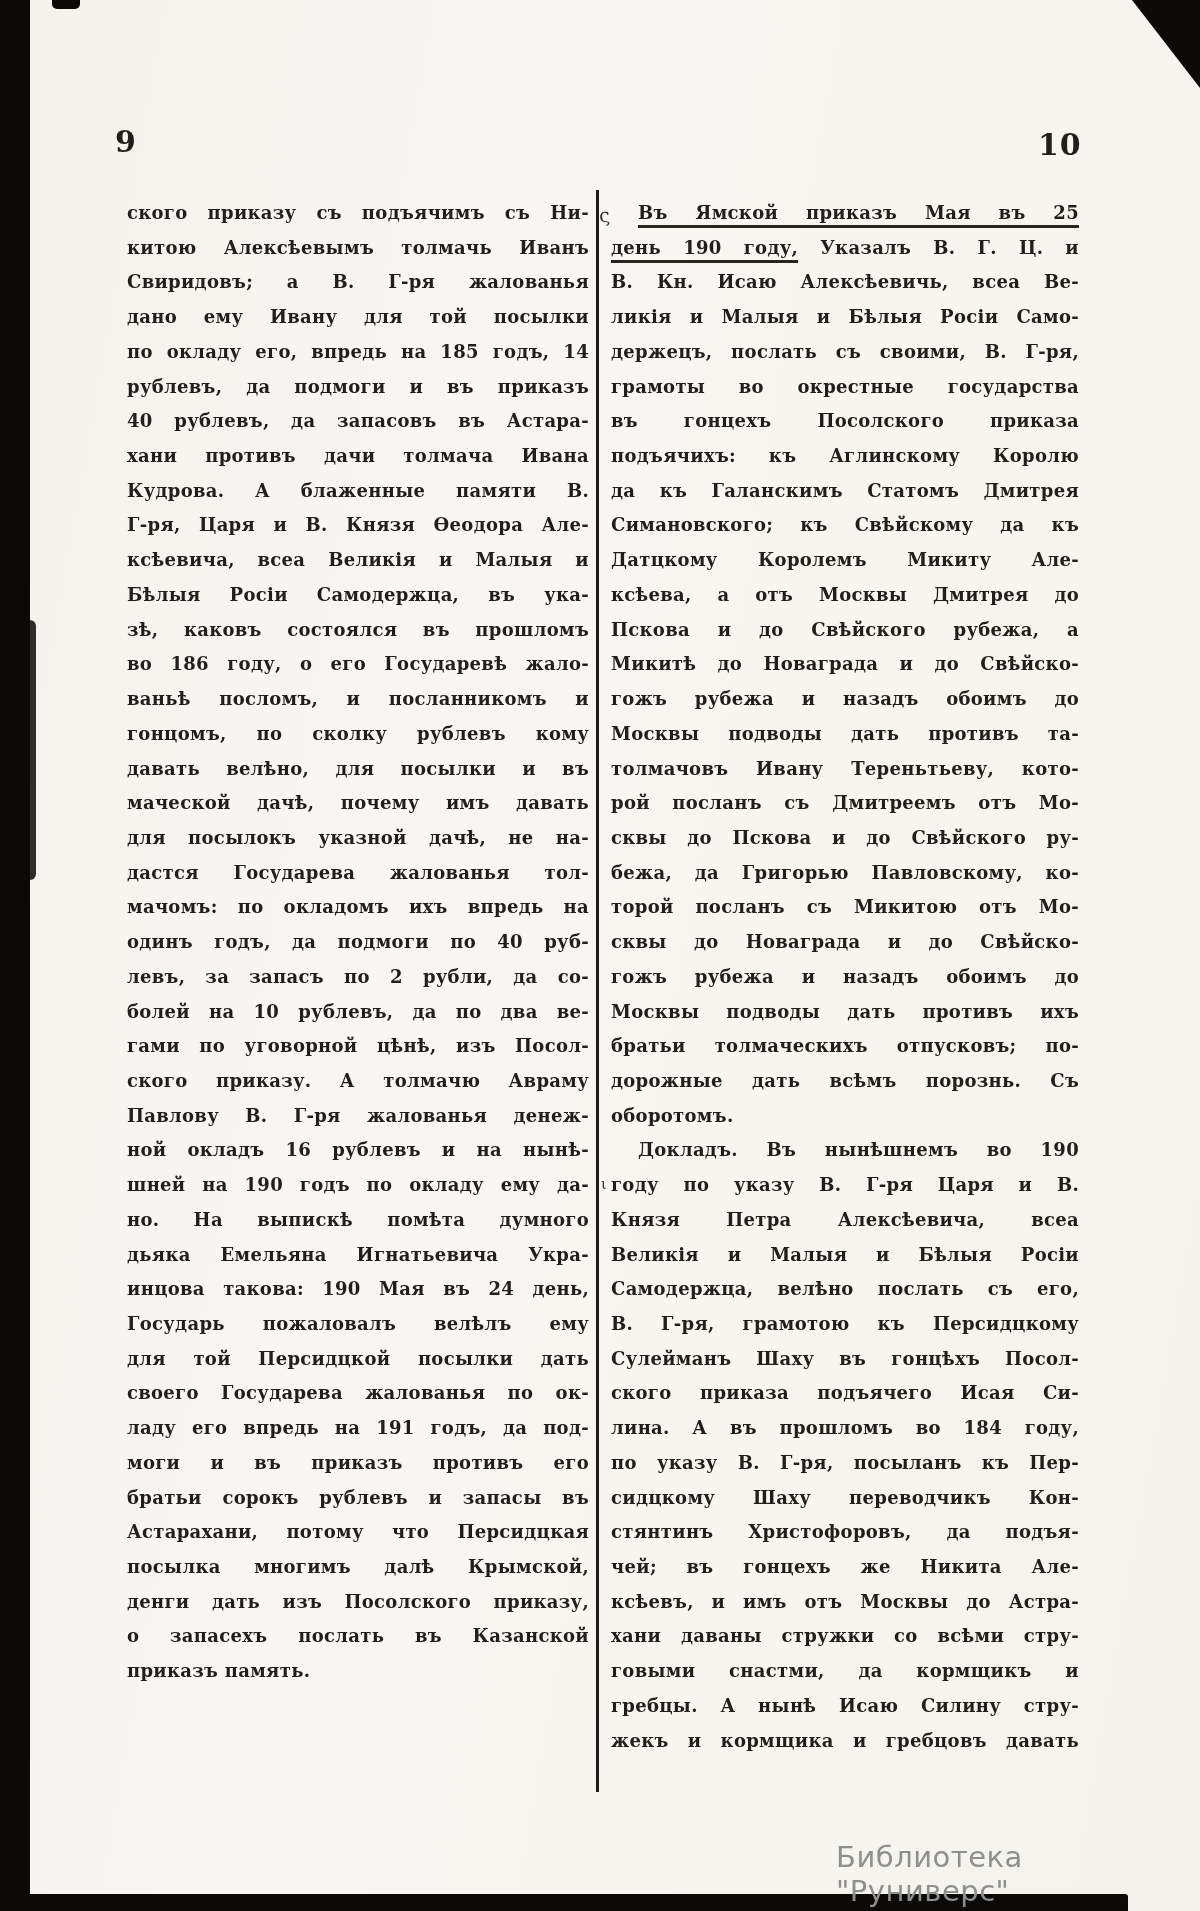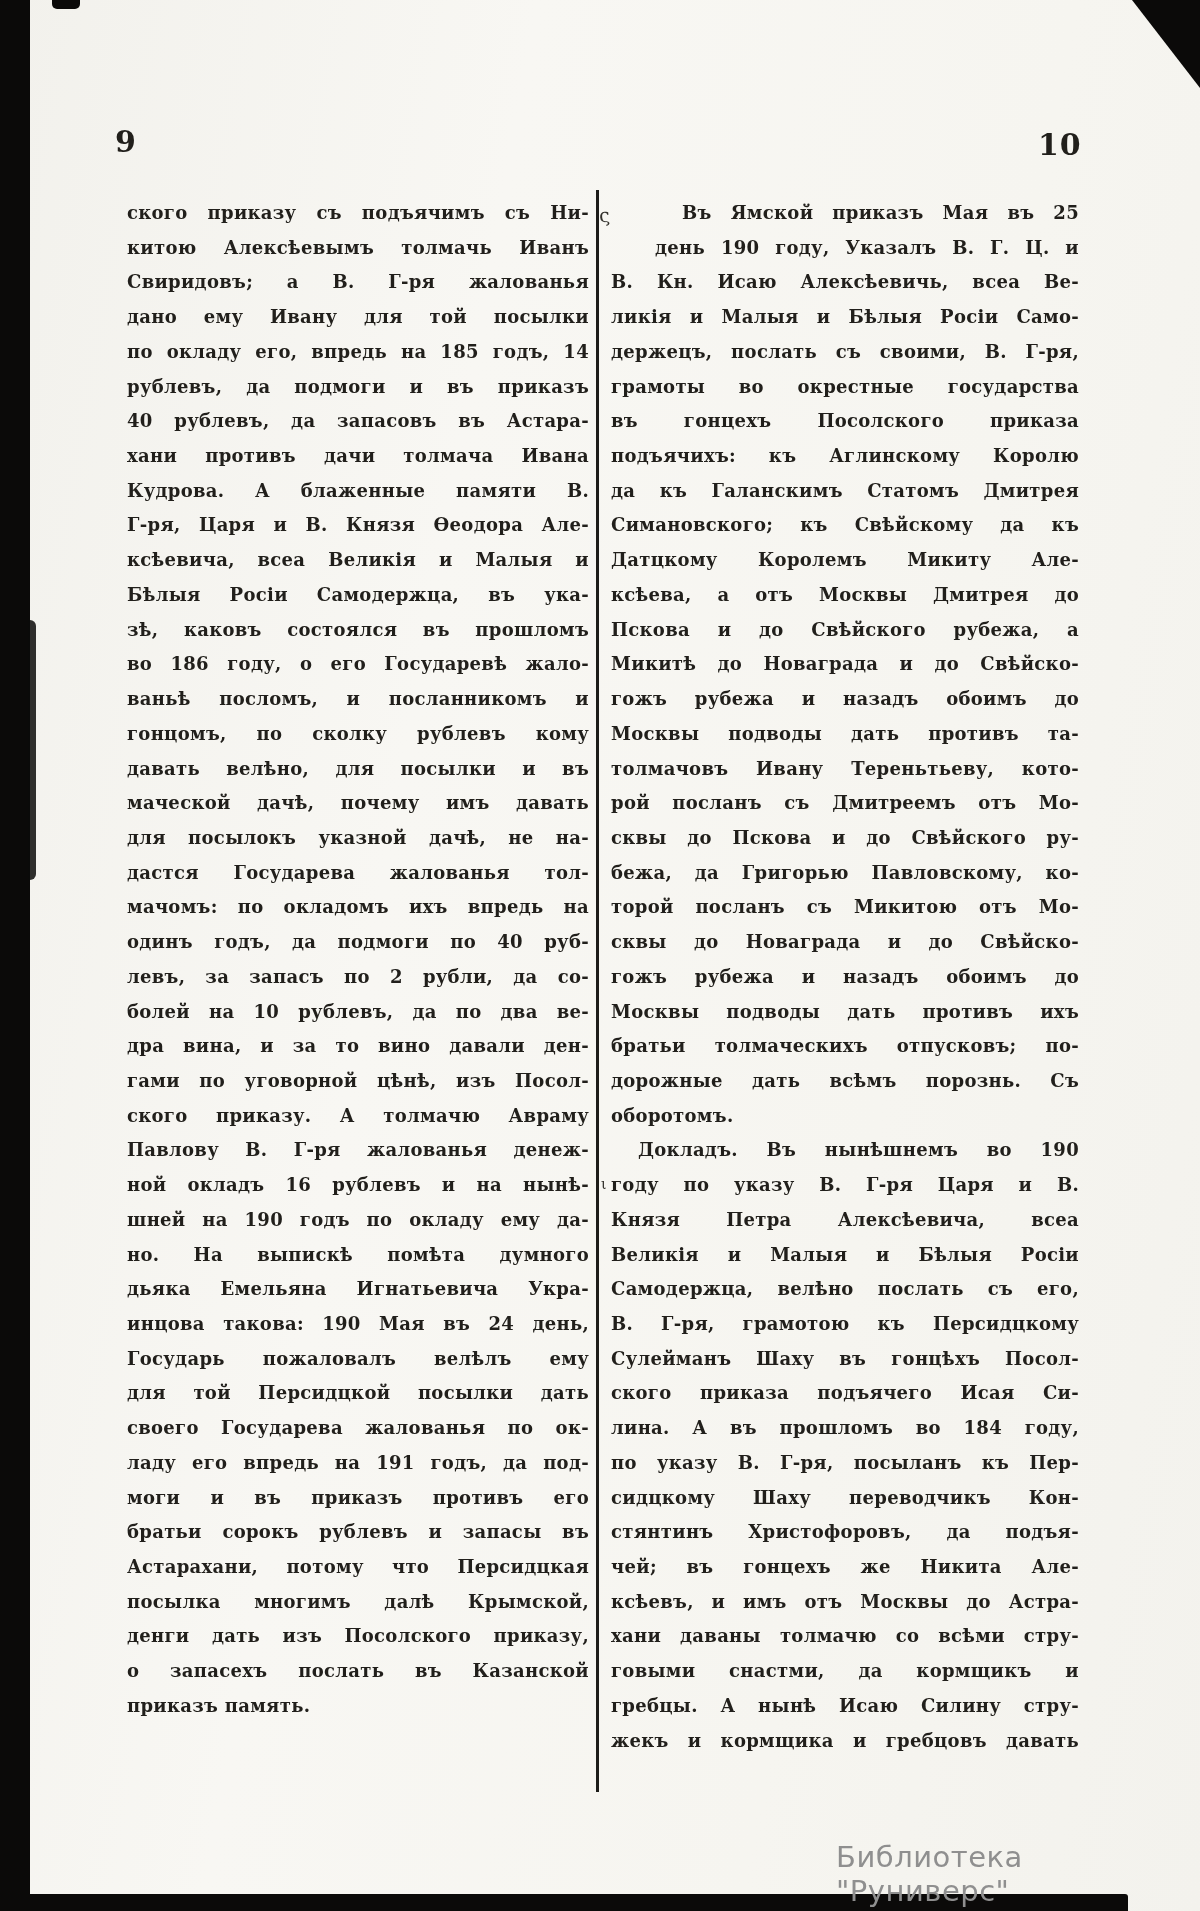--- a/index.html
+++ b/index.html
@@ -52,24 +52,24 @@
     font-size:18px; font-weight:700;
     line-height:34.72px; letter-spacing:0.3px;
   }
   .col-left  { left:127px; width:462px; }
   .col-right { left:611px; width:468px; }
 
   .line { text-align:justify; text-align-last:justify; height:34.72px; overflow:visible; white-space:normal; }
   .line.noj { text-align:right; text-align-last:left; }
   .line.ind { text-indent:27px; }
   .line.u-full, .u-part {
+    text-decoration:underline;
     text-decoration-thickness:2.5px;
     text-underline-offset:6px;
     text-decoration-color:#272520;
-    margin-left:44px;
   }
 
   .margin-mark {
     position:absolute; color:#33312c; font-weight:400;
   }
   .mark-1 { left:599px; top:204px; font-size:19px; transform:rotate(-6deg); }
   .mark-2 { left:601px; top:1176px; font-size:14px; }
 
   .watermark {
     position:absolute; left:836px; top:1840px;
@@ -110,21 +110,20 @@
       <div class="line">ваньѣ посломъ, и посланникомъ и</div>
       <div class="line">гонцомъ, по сколку рублевъ кому</div>
       <div class="line">давать велѣно, для посылки и въ</div>
       <div class="line">маческой дачѣ, почему имъ давать</div>
       <div class="line">для посылокъ указной дачѣ, не на-</div>
       <div class="line">дастся Государева жалованья тол-</div>
       <div class="line">мачомъ: по окладомъ ихъ впредь на</div>
       <div class="line">одинъ годъ, да подмоги по 40 руб-</div>
       <div class="line">левъ, за запасъ по 2 рубли, да со-</div>
       <div class="line">болей на 10 рублевъ, да по два ве-</div>
-      <div class="line">дра вина, и за то вино давали ден-</div>
       <div class="line">гами по уговорной цѣнѣ, изъ Посол-</div>
       <div class="line">ского приказу. А толмачю Авраму</div>
       <div class="line">Павлову В. Г-ря жалованья денеж-</div>
       <div class="line">ной окладъ 16 рублевъ и на нынѣ-</div>
       <div class="line">шней на 190 годъ по окладу ему да-</div>
       <div class="line">но. На выпискѣ помѣта думного</div>
       <div class="line">дьяка Емельяна Игнатьевича Укра-</div>
       <div class="line">инцова такова: 190 Мая въ 24 день,</div>
       <div class="line">Государь пожаловалъ велѣлъ ему</div>
       <div class="line">для той Персидцкой посылки дать</div>
@@ -173,21 +172,21 @@
       <div class="line">Самодержца, велѣно послать съ его,</div>
       <div class="line">В. Г-ря, грамотою къ Персидцкому</div>
       <div class="line">Сулейманъ Шаху въ гонцѣхъ Посол-</div>
       <div class="line">ского приказа подъячего Исая Си-</div>
       <div class="line">лина. А въ прошломъ во 184 году,</div>
       <div class="line">по указу В. Г-ря, посыланъ къ Пер-</div>
       <div class="line">сидцкому Шаху переводчикъ Кон-</div>
       <div class="line">стянтинъ Христофоровъ, да подъя-</div>
       <div class="line">чей; въ гонцехъ же Никита Але-</div>
       <div class="line">ксѣевъ, и имъ отъ Москвы до Астра-</div>
-      <div class="line">хани даваны толмачю со всѣми стру-</div>
+      <div class="line">хани даваны стружки со всѣми стру-</div>
       <div class="line">говыми снастми, да кормщикъ и</div>
       <div class="line">гребцы. А нынѣ Исаю Силину стру-</div>
       <div class="line">жекъ и кормщика и гребцовъ давать</div>
     </div>
 
   <div class="margin-mark mark-1">ς</div>
   <div class="margin-mark mark-2">ι</div>
 
   <div class="watermark">Библиотека "Руниверс"</div>
 

